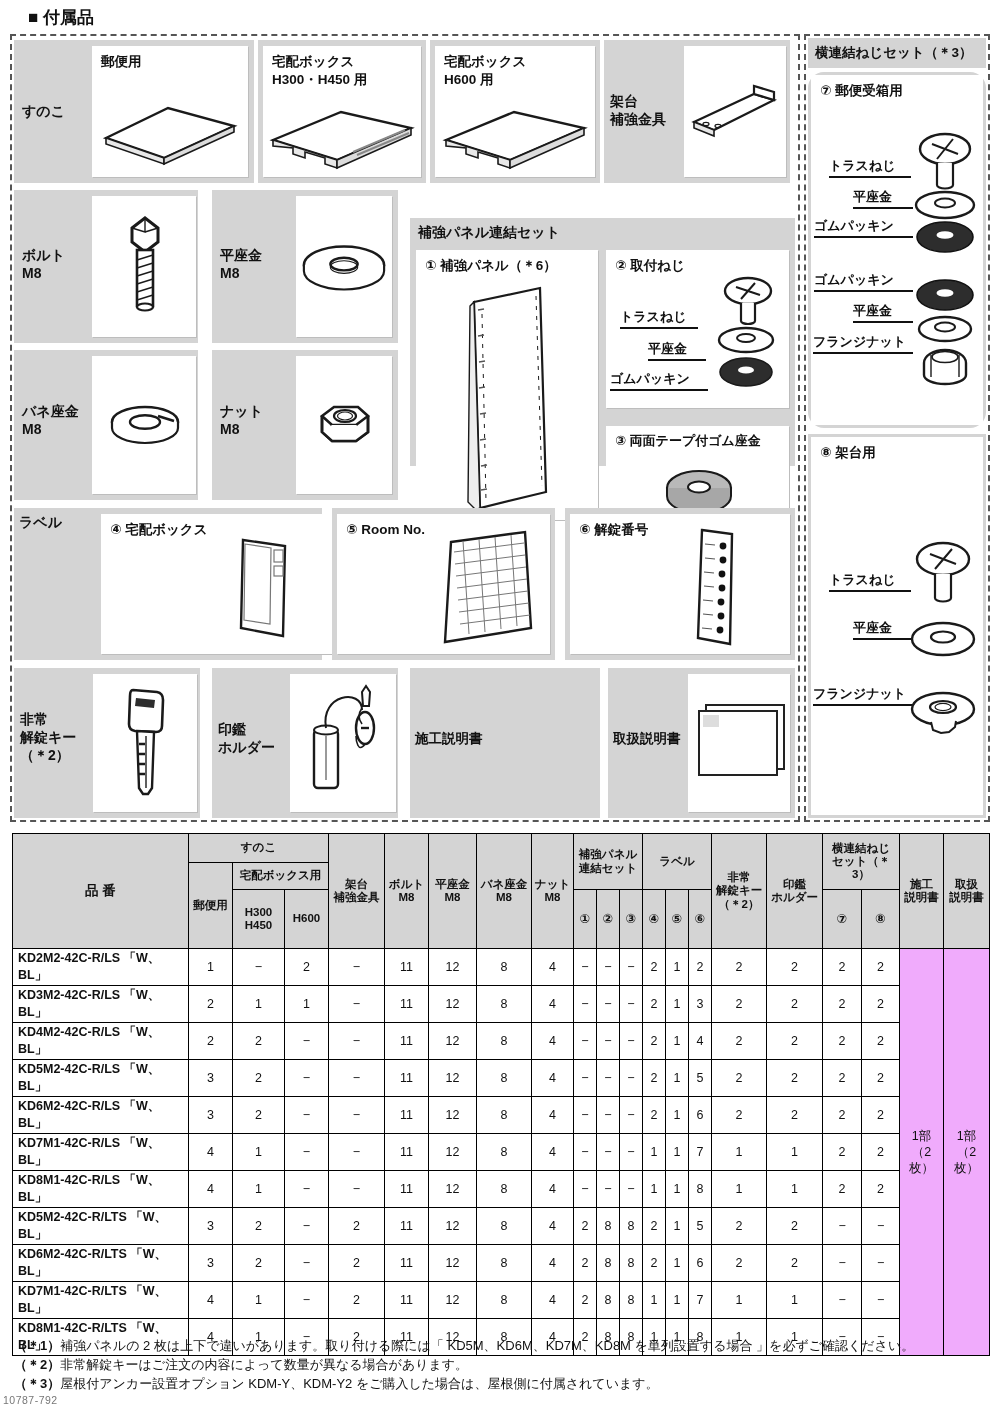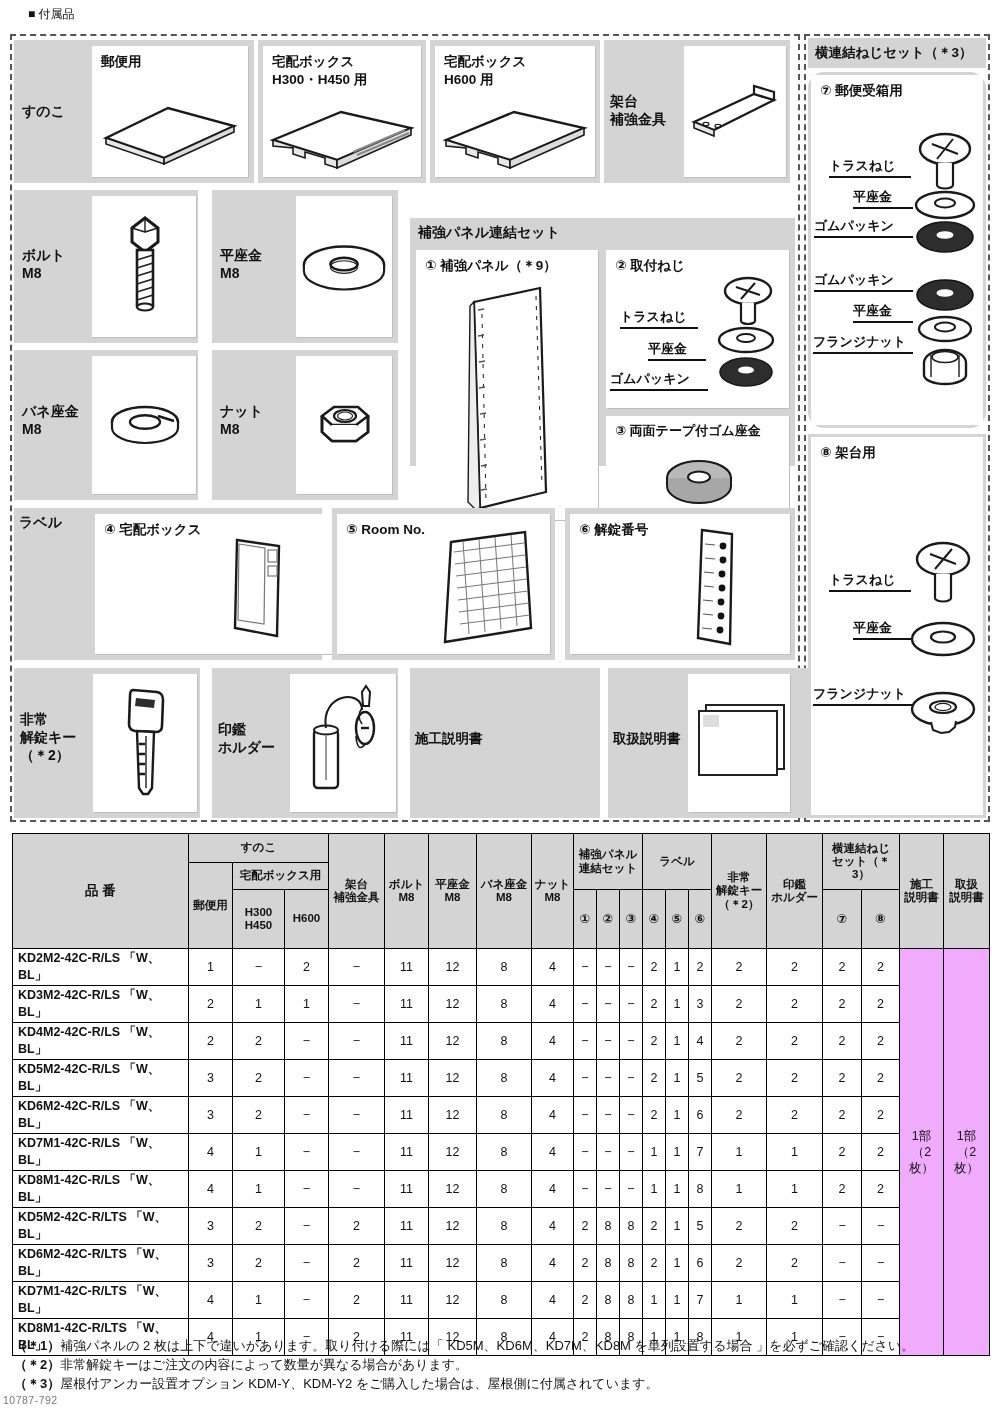--- a/index.html
+++ b/index.html
@@ -1,18 +1,18 @@
 <!DOCTYPE html>
 <html><head>
 <meta charset="utf-8">
 <style>
   html,body{margin:0;padding:0;background:#fff;}
   .page{position:relative;width:1000px;height:1418px;background:#fff;overflow:hidden;
         font-family:"Liberation Sans","DejaVu Sans",sans-serif;color:#111;}
-  .page-title{position:absolute;left:28px;top:6px;font-size:12px;font-weight:normal;}
+  .page-title{position:absolute;left:28px;top:6px;font-size:17px;font-weight:bold;}
   .dashed{position:absolute;border:2px dashed #555;background:#fff;box-sizing:border-box;}
   .block{position:absolute;background:#d4d4d4;}
   .wpanel{position:absolute;background:#fff;box-shadow:1px 1px 0 #bdbdbd;}
   .blabel{position:absolute;font-size:14px;font-weight:bold;line-height:1.3;white-space:pre-line;}
   .caption{position:absolute;left:9px;top:7px;font-size:13.5px;font-weight:bold;line-height:1.3;white-space:pre-line;}
   .boxtitle{position:absolute;left:8px;top:6px;font-size:14px;font-weight:bold;white-space:pre-line;}
   .plabel{position:absolute;font-size:13px;font-weight:bold;border-bottom:2px solid #111;
           padding:0 2px 1px 0;white-space:nowrap;}
   .gsvg{position:absolute;}
   
@@ -148,21 +148,21 @@
         <path d="M8 20 L8 36 L18 45 L42 45 L54 36 L54 20" fill="none" stroke="#1a1a1a" stroke-width="2.6"></path>
         <ellipse cx="31" cy="20" rx="11" ry="6" fill="#fff" stroke="#1a1a1a" stroke-width="2.2"></ellipse>
         <ellipse cx="31" cy="20" rx="7.5" ry="4" fill="none" stroke="#1a1a1a" stroke-width="1.2"></ellipse>
       </svg>
     </div>
   </div>
 
   <div class="block" style="left:410px;top:190px;width:385px;height:248px;margin-top:28px;">
     <span class="boxtitle">補強パネル連結セット</span>
     <div class="wpanel" style="left:6px;top:32px;width:182px;height:270px;">
-      <span class="caption">① 補強パネル（＊9）</span>
+      <span class="caption">① 補強パネル（＊6）</span>
       <svg class="gsvg" style="left:36px;top:30px;" width="112" height="234" viewBox="0 0 112 234">
         <polygon points="22,22 88,8 94,212 28,228" fill="#fff" stroke="#1a1a1a" stroke-width="2.2"></polygon>
         <polygon points="18,26 22,22 28,228 24,230 16,222" fill="#eee" stroke="#1a1a1a" stroke-width="1.4"></polygon>
         <path d="M30,34 L34,222" stroke="#1a1a1a" stroke-width="1" stroke-dasharray="4 6"></path>
         <path d="M84,16 L90,206" stroke="#1a1a1a" stroke-width="1" stroke-dasharray="4 6"></path>
         <path d="M26 30 l6 -1 M26 56 l6 -1 M27 82 l6 -1 M27 108 l6 -1 M28 134 l6 -1 M28 160 l6 -1 M29 186 l6 -1 M29 210 l6 -1" stroke="#555" stroke-width="1.4"></path>
       </svg>
     </div>
     <div class="wpanel" style="left:196px;top:32px;width:183px;height:158px;">
       <span class="caption">② 取付ねじ</span>
@@ -172,33 +172,33 @@
       <svg class="gsvg" style="left:104px;top:24px;" width="72" height="128" viewBox="0 0 72 128">
         <ellipse cx="38" cy="17" rx="23" ry="13" fill="#fff" stroke="#1a1a1a" stroke-width="2.4"></ellipse>
         <path d="M26 13 l24 8 M45 9 l-14 16" stroke="#1a1a1a" stroke-width="2" fill="none"></path>
         <path d="M31 29 l0 18 a7 3 0 0 0 14 0 l0 -18" fill="#fff" stroke="#1a1a1a" stroke-width="2.2"></path>
         <ellipse cx="36" cy="66" rx="27" ry="12" fill="#fff" stroke="#1a1a1a" stroke-width="2.4"></ellipse>
         <ellipse cx="36" cy="64" rx="9" ry="4" fill="#fff" stroke="#1a1a1a" stroke-width="2"></ellipse>
         <ellipse cx="36" cy="98" rx="26" ry="14" fill="#2d2d2d" stroke="#1a1a1a" stroke-width="1.6"></ellipse>
         <ellipse cx="36" cy="96" rx="8" ry="3.6" fill="#fff"></ellipse>
       </svg>
     </div>
-    <div class="wpanel" style="left:196px;top:198px;width:183px;height:104px;">
+    <div class="wpanel" style="left:196px;top:208px;width:183px;height:104px;">
       <span class="caption" style="font-size:13px;">③ 両面テープ付ゴム座金</span>
       <svg class="gsvg" style="left:56px;top:34px;" width="74" height="62" viewBox="0 0 74 62">
         <ellipse cx="37" cy="28" rx="32" ry="17" fill="#b9b9b9" stroke="#1a1a1a" stroke-width="2.2"></ellipse>
         <path d="M5 28 v8 a32 17 0 0 0 64 0 v-8" fill="#a7a7a7" stroke="#1a1a1a" stroke-width="2"></path>
         <ellipse cx="37" cy="27" rx="11" ry="5.5" fill="#fff" stroke="#1a1a1a" stroke-width="2"></ellipse>
       </svg>
     </div>
   </div>
 
   <div class="block" style="left:14px;top:508px;width:308px;height:152px;">
     <span class="blabel" style="left:5px;top:5px;">ラベル</span>
-    <div class="wpanel" style="left:81px;top:6px;width:240px;height:140px;">
+    <div class="wpanel" style="left:87px;top:6px;width:240px;height:140px;">
       <span class="caption">④ 宅配ボックス</span>
       <svg class="gsvg" style="left:130px;top:18px;" width="64" height="112" viewBox="0 0 64 112">
         <polygon points="12,8 54,14 52,104 10,96" fill="#fff" stroke="#1a1a1a" stroke-width="2.4"></polygon>
         <polygon points="14,12 40,16 39,92 13,88" fill="none" stroke="#777" stroke-width="1.2"></polygon>
         <rect x="43" y="18" width="9" height="12" fill="none" stroke="#777" stroke-width="1.2"></rect>
         <rect x="43" y="34" width="9" height="10" fill="none" stroke="#777" stroke-width="1.2"></rect>
       </svg>
     </div>
   </div>
   <div class="block" style="left:332px;top:508px;width:223px;height:152px;">
@@ -254,21 +254,21 @@
         <path d="M56 8 l4 -6 l4 6 l-1 14 h-6 Z" fill="#fff" stroke="#1a1a1a" stroke-width="2"></path>
         <ellipse cx="59" cy="44" rx="9" ry="16" fill="#fff" stroke="#1a1a1a" stroke-width="2.4"></ellipse>
         <path d="M55 44 h8" stroke="#1a1a1a" stroke-width="2.4"></path>
         <path d="M56 24 C52 30 52 34 56 40 M59 60 C52 70 50 56 50 52" fill="none" stroke="#1a1a1a" stroke-width="1.6"></path>
       </svg>
     </div>
   </div>
   <div class="block" style="left:410px;top:668px;width:190px;height:150px;">
     <span class="blabel" style="left:5px;top:62px;font-size:13.5px;">施工説明書</span>
   </div>
-  <div class="block" style="left:608px;top:668px;width:187px;height:150px;padding-left:20px;">
+  <div class="block" style="left:608px;top:668px;width:187px;height:150px;">
     <span class="blabel" style="left:5px;top:62px;font-size:13.5px;">取扱説明書</span>
     <div class="wpanel" style="left:80px;top:6px;width:102px;height:138px;">
       <div class="doc2" style="left:10px;top:36px;">
         <div class="back"></div>
         <div class="front"></div>
         <div class="tab"></div>
       </div>
     </div>
   </div>
 

